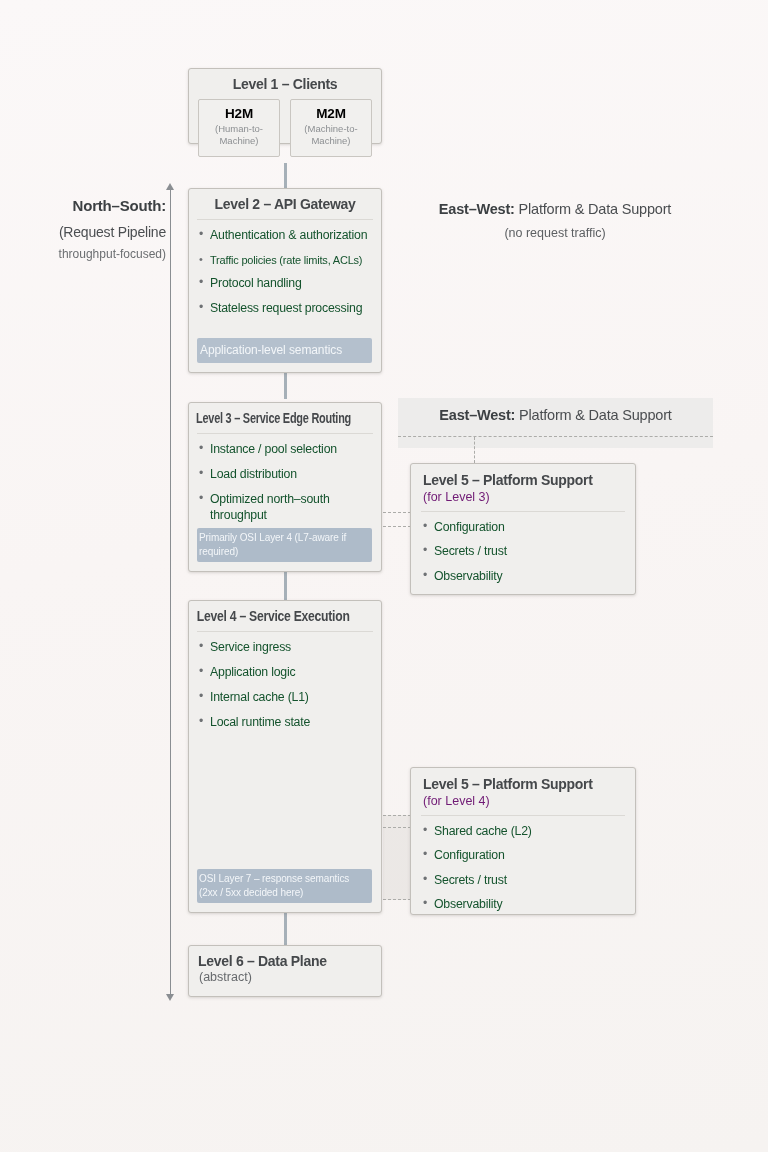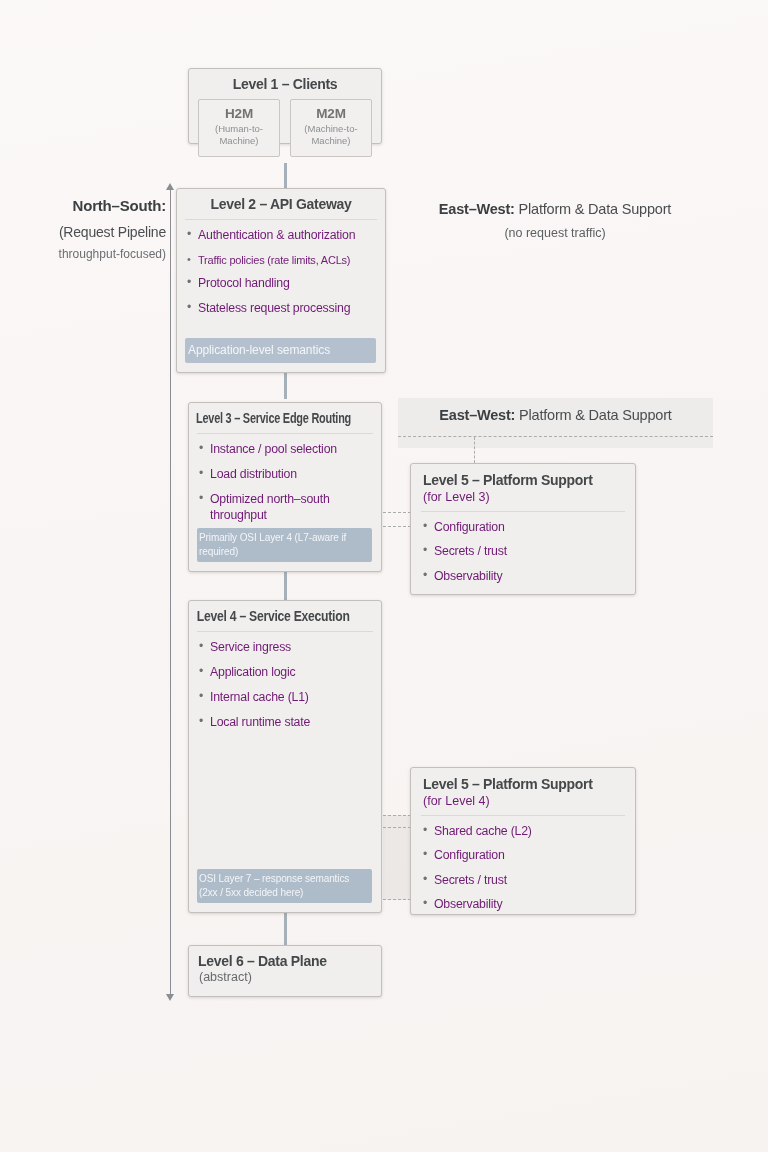--- a/index.html
+++ b/index.html
@@ -21,39 +21,39 @@
     padding:7px 9px 0 9px;white-space:nowrap;
   }
   .panel-title.centered{text-align:center;}
   .fit-78{transform:scaleX(.78);transform-origin:left center;}
   .fit-87{transform:scaleX(.87);transform-origin:left center;}
   .divider{border-top:1px solid #dbd9d5;margin:7px 8px 8px 8px;}
 
   .bullets{margin:0;padding:0 6px 0 8px;list-style:none;}
   .bullets li{
     position:relative;padding-left:13px;margin-bottom:9px;
-    font-size:12.3px;letter-spacing:-.2px;color:#701a75;line-height:1.3;
+    font-size:12.3px;letter-spacing:-.2px;color:#14532d;line-height:1.3;
   }
   .bullets li::before{content:"\2022";position:absolute;left:2px;top:-1px;color:#6e7174;}
   .bullets li.tight{font-size:11px;white-space:nowrap;letter-spacing:-.2px;}
 
   .badge{
     position:absolute;left:8px;right:9px;bottom:9px;border-radius:2px;
     background:#b4c0cd;color:#f3f6f9;
     font-size:12px;letter-spacing:-.1px;padding:4px 3px;line-height:1.4;
   }
   .badge.two-line{font-size:10px;background:#aebbc9;padding:3px 2px;}
 
   
   .client-row{display:flex;gap:10px;padding:0 9px;margin-top:7px;}
   .client-box{
     flex:1;background:#f1f0ee;border:1px solid #c9c6c1;border-radius:2px;
     height:58px;text-align:center;padding-top:6px;box-sizing:border-box;
   }
-  .client-abbr{font-size:13.5px;font-weight:700;color:#737373;letter-spacing:-.2px;}
+  .client-abbr{font-size:13.5px;font-weight:700;color:#000000;letter-spacing:-.2px;}
   .client-full{font-size:9.5px;color:#8c8f92;line-height:1.3;margin-top:2px;padding:0 4px;}
 
   
   .l5-subtitle{font-size:12.5px;color:#701a75;padding:2px 12px 0 12px;}
   .l5 .panel-title{padding:8px 12px 0 12px;}
   .l5 .divider{margin:7px 10px 8px 10px;}
   .l5 .bullets{padding:0 10px;}
   .l5 .bullets li{margin-bottom:8.5px;}
 
   
@@ -133,21 +133,21 @@
         <div class="client-abbr">H2M</div>
         <div class="client-full">(Human-to-Machine)</div>
       </div>
       <div class="client-box">
         <div class="client-abbr">M2M</div>
         <div class="client-full">(Machine-to-Machine)</div>
       </div>
     </div>
   </div>
 
-  <div class="panel" style="left:176px;top:188px;width:210px;height:185px;">
+  <div class="panel" style="left:188px;top:188px;width:194px;height:185px;">
     <div class="panel-title centered">Level 2 – API Gateway</div>
     <div class="divider"></div>
     <ul class="bullets">
         <li>Authentication &amp; authorization</li>
         <li class="tight">Traffic policies (rate limits, ACLs)</li>
         <li>Protocol handling</li>
         <li>Stateless request processing</li>
       </ul>
     <div class="badge">Application-level semantics</div>
   </div>

